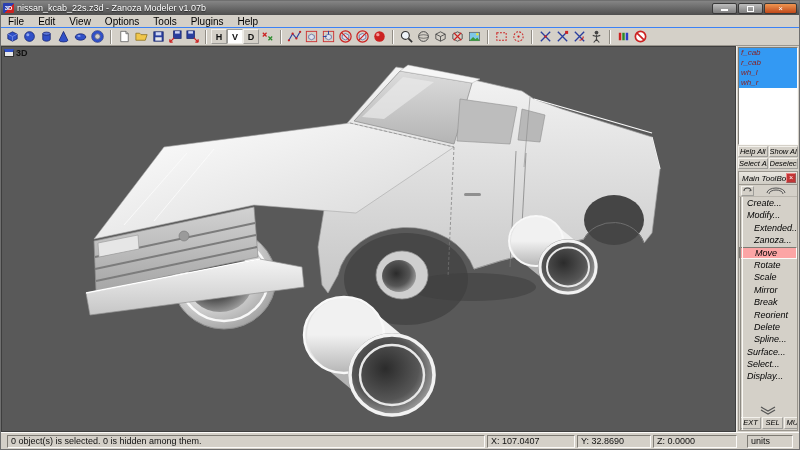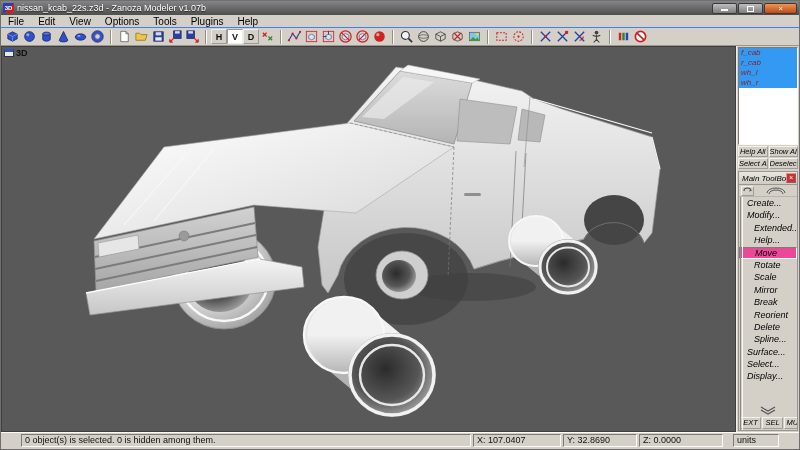--- a/index.html
+++ b/index.html
@@ -48,28 +48,28 @@
   .tbx-title { height:13px; display:flex; align-items:center; border-bottom:1px solid #9a968e; background:linear-gradient(#e9e6df,#cfccc4); padding:0 1px 0 3px; }
   .tbx-title-text { font-size:8px; color:#000; white-space:nowrap; overflow:hidden; flex:1; }
   .tbx-close { width:10px; height:10px; background:#c23535; border:1px outset #e88; color:#fff; font-size:7px; line-height:8px; text-align:center; }
   .tbx-sub { height:12px; display:flex; align-items:center; border-bottom:1px solid #bab6ae; padding:0 2px; gap:2px; }
   .tbx-mode { width:13px; height:10px; border:1px outset #f3f1ec; background:#d4d0c8; display:flex; align-items:center; justify-content:center; }
   .tbx-collapse { flex:1; display:flex; justify-content:center; }
   .tbx-body { position:relative; flex:1; display:flex; flex-direction:column; min-height:0; }
   .tbx-groove { position:absolute; left:1px; top:0; bottom:0; width:3px; border-left:1px solid #8d8a83; border-right:1px solid #faf9f6; }
   .tbx-item { font-size:9px; line-height:12.4px; height:12.4px; color:#000; padding-left:8px; white-space:nowrap; overflow:hidden; }
   .tbx-item.ind { padding-left:15px; }
-  .tbx-item.active { border:1px solid; border-color:#7e7b74 #fbfaf8 #fbfaf8 #7e7b74; line-height:10.4px; background:#ec4899; }
+  .tbx-item.active { border:1px solid; border-color:#7e7b74 #fbfaf8 #fbfaf8 #7e7b74; line-height:10.4px; background:#fca5a5; }
   .tbx-spacer { flex:1; }
   .tbx-chevron { height:12px; display:flex; align-items:center; justify-content:center; }
   .tbx-btns { display:flex; gap:1px; padding:1px; overflow:hidden; }
   .tbx-btns .sm-btn { flex:0 0 21px; height:12px; line-height:10px; }
 
   
-  .statusbar { height:17px; background:#d4d0c8; border-top:1px solid #fbfaf8; display:flex; align-items:flex-start; padding:1px 20px; gap:2px; flex:0 0 auto; }
+  .statusbar { height:17px; background:#d4d0c8; border-top:1px solid #fbfaf8; display:flex; align-items:center; padding:1px 6px; gap:2px; flex:0 0 auto; }
   .st-cell { border:1px solid; border-color:#7e7b74 #fbfaf8 #fbfaf8 #7e7b74; height:13px; font-size:9px; line-height:11px; padding:0 3px; color:#111; white-space:nowrap; overflow:hidden; }
   .st-msg { flex:1; }
   .st-x { width:88px; } .st-y { width:74px; } .st-z { width:84px; }
   .st-gap { width:6px; border:none; }
   .st-units { width:46px; }
 </style>
 </head>
 <body>
 
 <div class="app">
@@ -448,21 +448,21 @@
               <svg width="22" height="8" viewBox="0 0 22 8">
                 <path d="M2 6a9 5 0 0 1 18 0M4 7a7 4 0 0 1 14 0" fill="none" stroke="#555" stroke-width="1"></path>
               </svg>
             </span>
         </div>
         <div class="tbx-body">
           <div class="tbx-groove"></div>
           <div class="tbx-item">Create...</div>
           <div class="tbx-item">Modify...</div>
           <div class="tbx-item ind">Extended...</div>
-          <div class="tbx-item ind">Help...</div>
+          <div class="tbx-item ind">Zanoza...</div>
           <div class="tbx-item ind active">Move</div>
           <div class="tbx-item ind">Rotate</div>
           <div class="tbx-item ind">Scale</div>
           <div class="tbx-item ind">Mirror</div>
           <div class="tbx-item ind">Break</div>
           <div class="tbx-item ind">Reorient</div>
           <div class="tbx-item ind">Delete</div>
           <div class="tbx-item ind">Spline...</div>
           <div class="tbx-item">Surface...</div>
           <div class="tbx-item">Select...</div>

